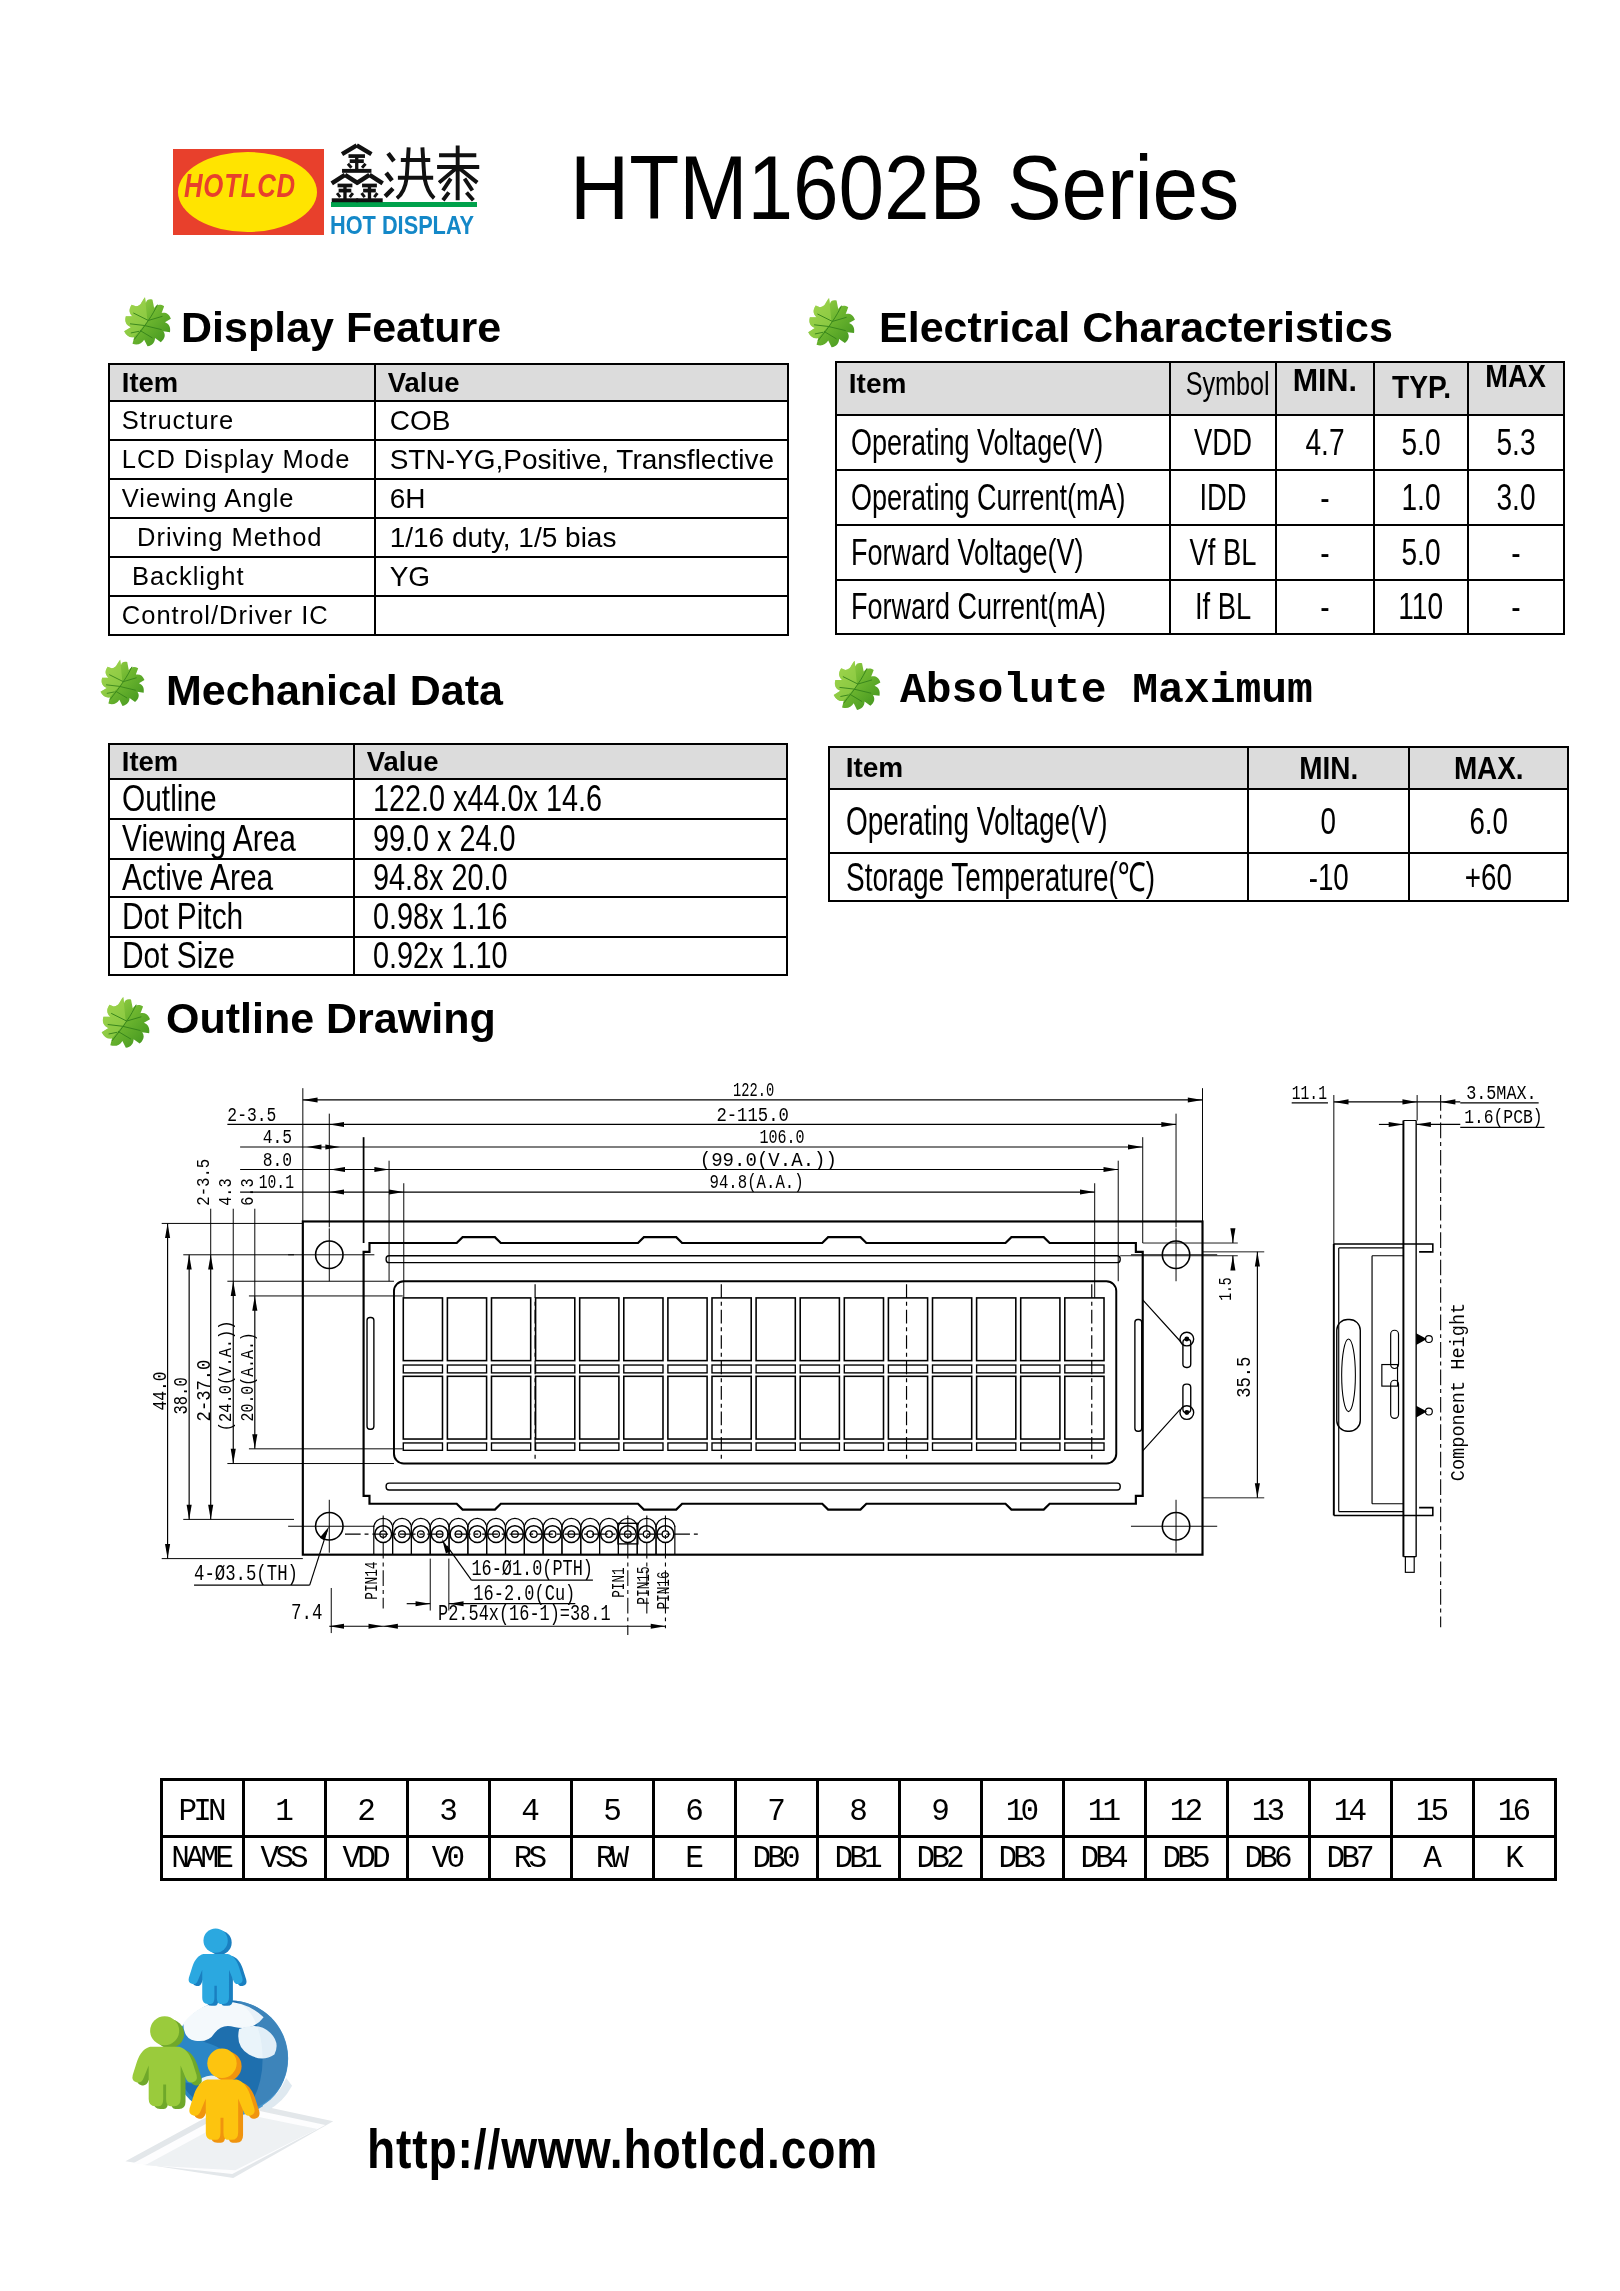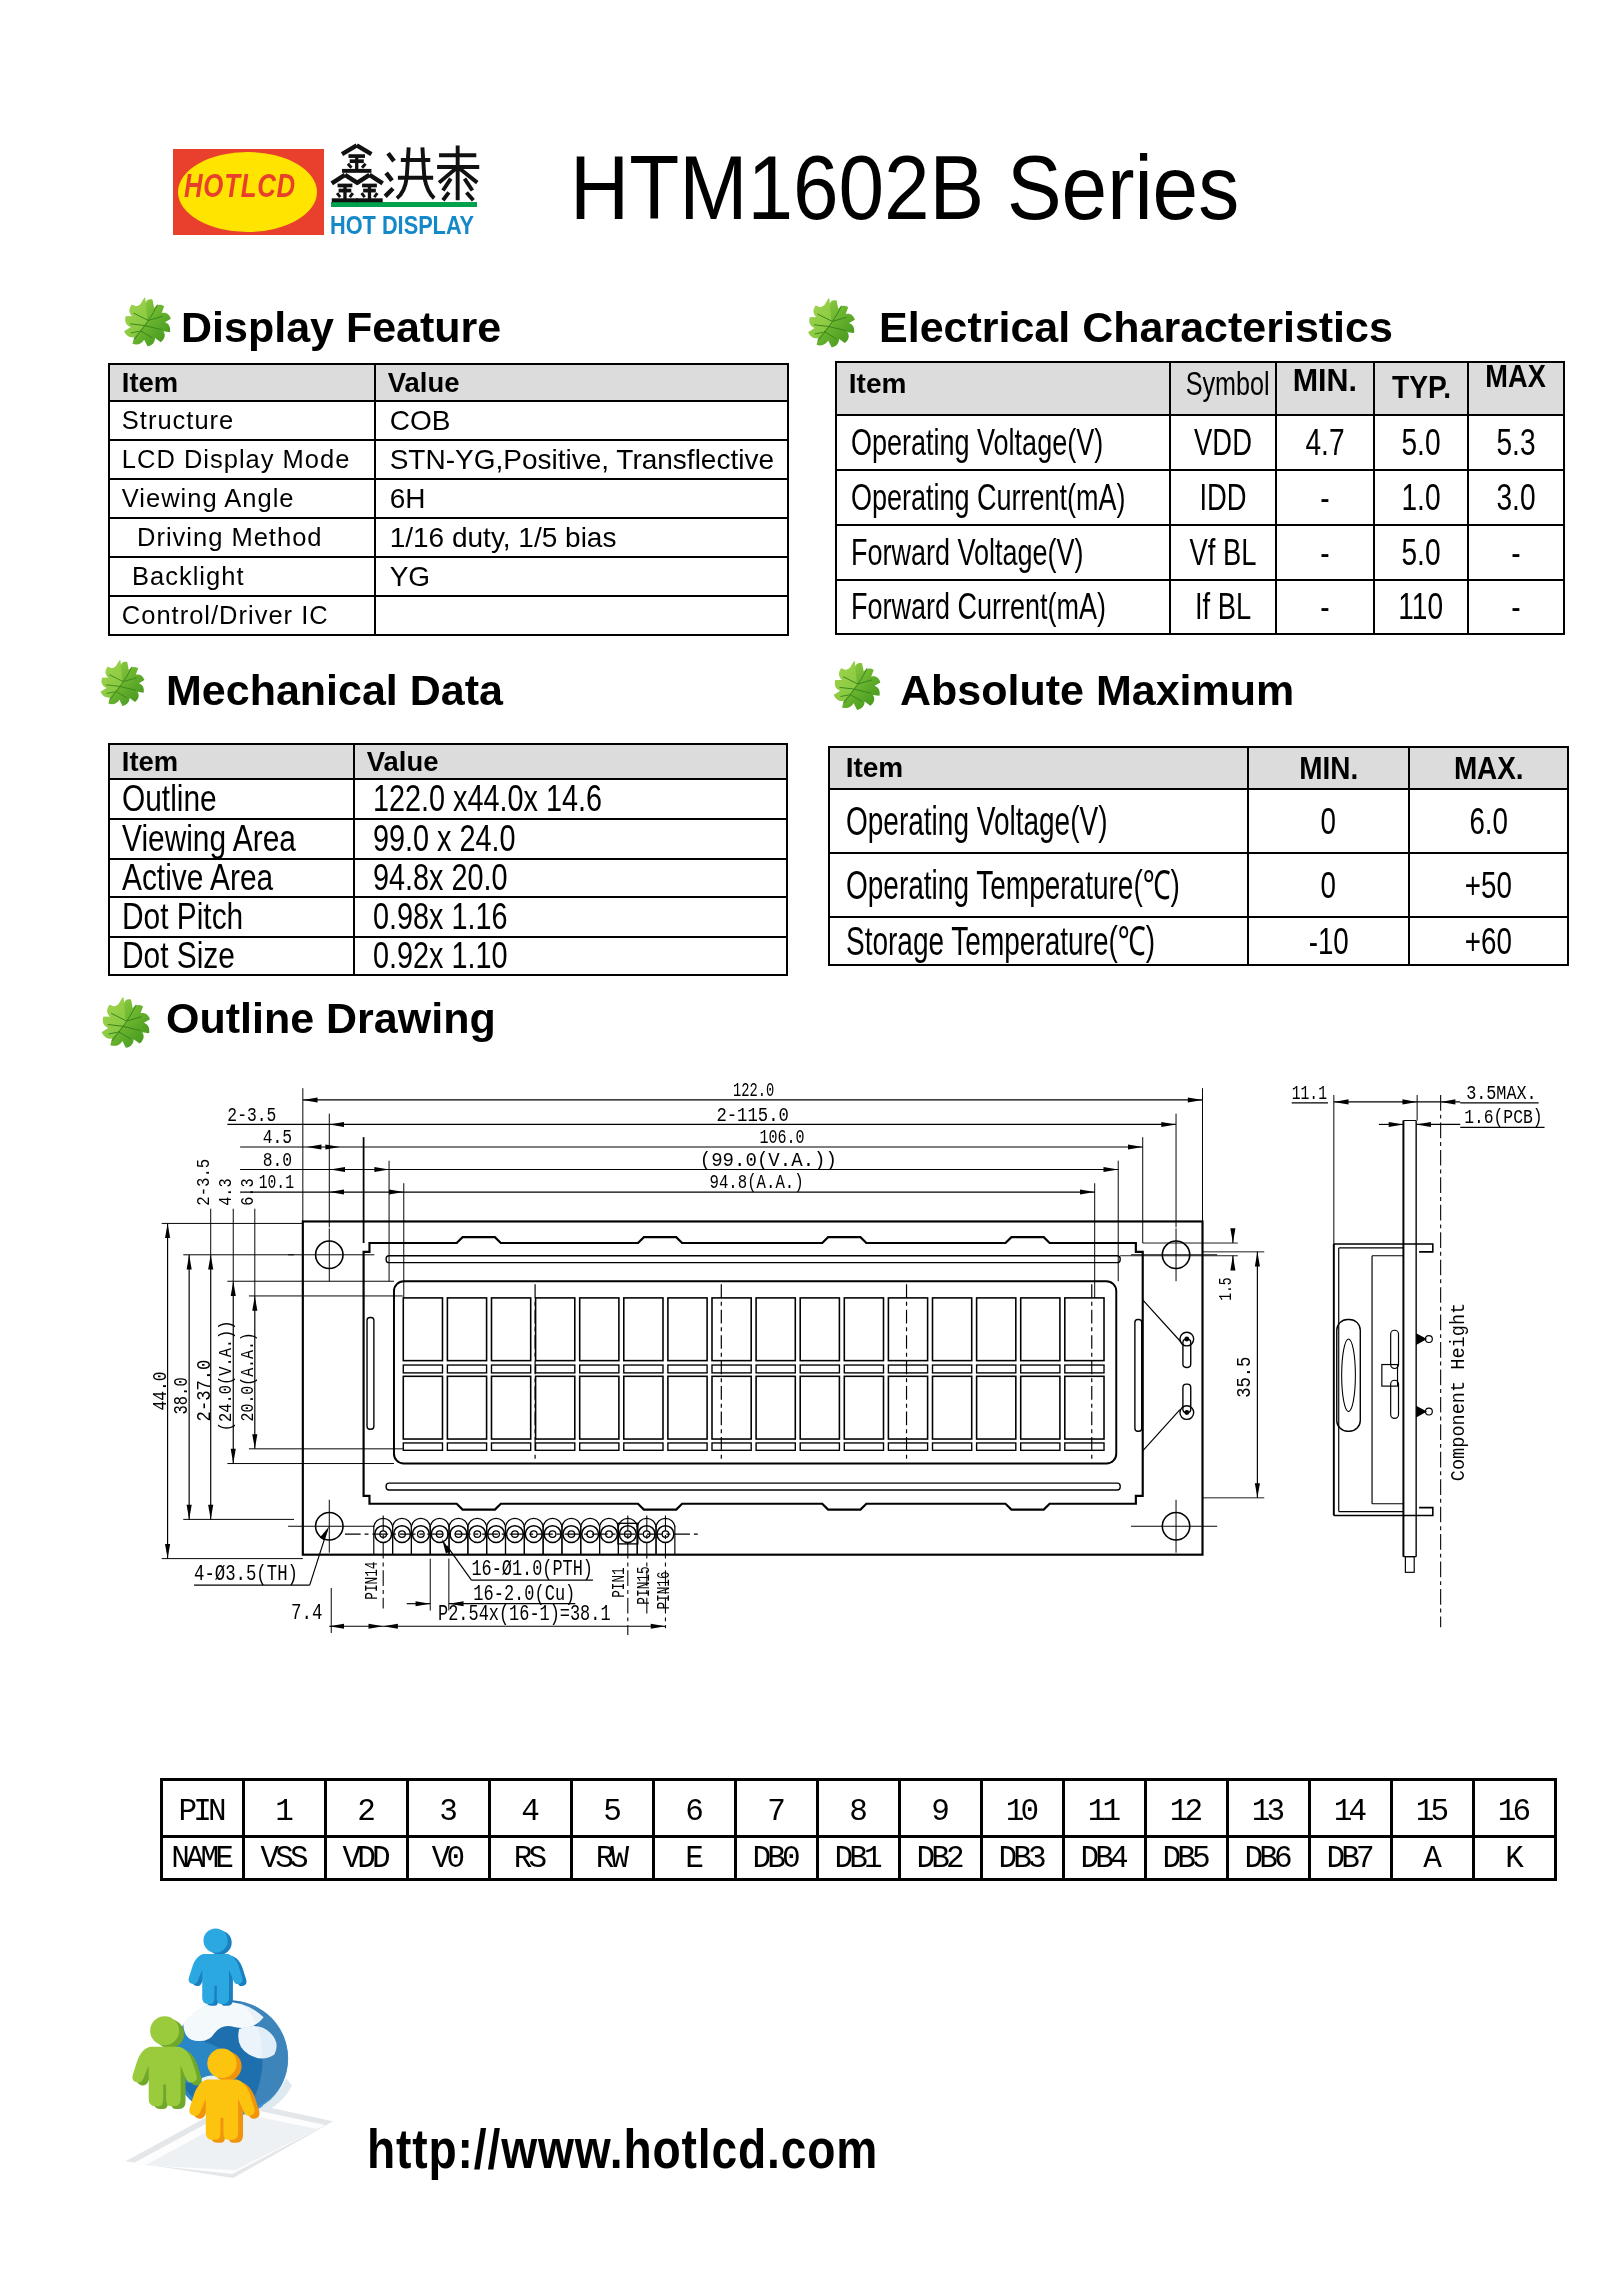--- a/index.html
+++ b/index.html
@@ -22,21 +22,21 @@
 
 <svg class="abs" style="left:331px;top:143px;" width="149" height="63" viewBox="0 0 152 64"></svg>
 <div class="abs" style="left:331px;top:202px;width:146px;height:4.9px;background:#00a14b;"></div>
 <div class="abs" style="left:330px;top:210px;font-weight:bold;font-size:26.5px;color:#1488c8;transform:scaleX(0.82);transform-origin:left top;letter-spacing:0px;">HOT DISPLAY</div>
 
 <div class="abs" style="left:570px;top:136px;font-size:91px;transform:scaleX(0.9);transform-origin:left top;letter-spacing:0px;">HTM1602B Series</div>
 
 <div class="abs heading" style="left:181px;top:303px;">Display Feature</div>
 <div class="abs heading" style="left:879px;top:303px;">Electrical Characteristics</div>
 <div class="abs heading" style="left:166px;top:666px;">Mechanical Data</div>
-<div class="abs heading" style="left:900px;top:666px;">Absolute Maximum</div>
+<div class="abs heading" style="left:900px;top:666px;font-family:Liberation Mono, monospace;">Absolute Maximum</div>
 <div class="abs heading" style="left:166px;top:994px;">Outline Drawing</div>
 
 <table class="abs t1" style="left:108px;top:363px;width:678px;">
  <colgroup>
       <col style="width:266px">
       <col style="width:413px">
     </colgroup>
  <tbody>
       <tr style="height:37px;">
         <td class="hdr"><span class="sx" style="font-size:27.4px;margin-left:11.8px;">Item</span></td>
@@ -158,25 +158,20 @@
  <tbody>
       <tr style="height:42px;">
         <td class="hdr"><span class="sx" style="font-size:28px;margin-left:15.7px;">Item</span></td>
         <td class="hdr" style="text-align:center;"><span class="sx" style="transform:scaleX(0.9);transform-origin:center;font-size:31px;">MIN.</span></td>
         <td class="hdr" style="text-align:center;"><span class="sx" style="transform:scaleX(0.9);transform-origin:center;font-size:31px;">MAX.</span></td>
       </tr>
  <tr style="height:64px;">
         <td><span class="sx" style="transform:scaleX(0.7);font-size:40px;margin-left:15.7px;">Operating Voltage(V)</span></td>
         <td style="text-align:center;"><span class="sx" style="transform:scaleX(0.75);transform-origin:center;font-size:37px;">0</span></td>
         <td style="text-align:center;"><span class="sx" style="transform:scaleX(0.75);transform-origin:center;font-size:37px;">6.0</span></td>
-      </tr>
- <tr style="height:64px;">
-        <td><span class="sx" style="transform:scaleX(0.7);font-size:40px;margin-left:15.7px;">Operating Temperature(℃)</span></td>
-        <td style="text-align:center;"><span class="sx" style="transform:scaleX(0.75);transform-origin:center;font-size:37px;">0</span></td>
-        <td style="text-align:center;"><span class="sx" style="transform:scaleX(0.75);transform-origin:center;font-size:37px;">+50</span></td>
       </tr>
  <tr style="height:48px;">
         <td><span class="sx" style="transform:scaleX(0.7);font-size:40px;margin-left:15.7px;">Storage Temperature(℃)</span></td>
         <td style="text-align:center;"><span class="sx" style="transform:scaleX(0.75);transform-origin:center;font-size:37px;">-10</span></td>
         <td style="text-align:center;"><span class="sx" style="transform:scaleX(0.75);transform-origin:center;font-size:37px;">+60</span></td>
       </tr>
 </tbody>
   </table>
 
 <style>

